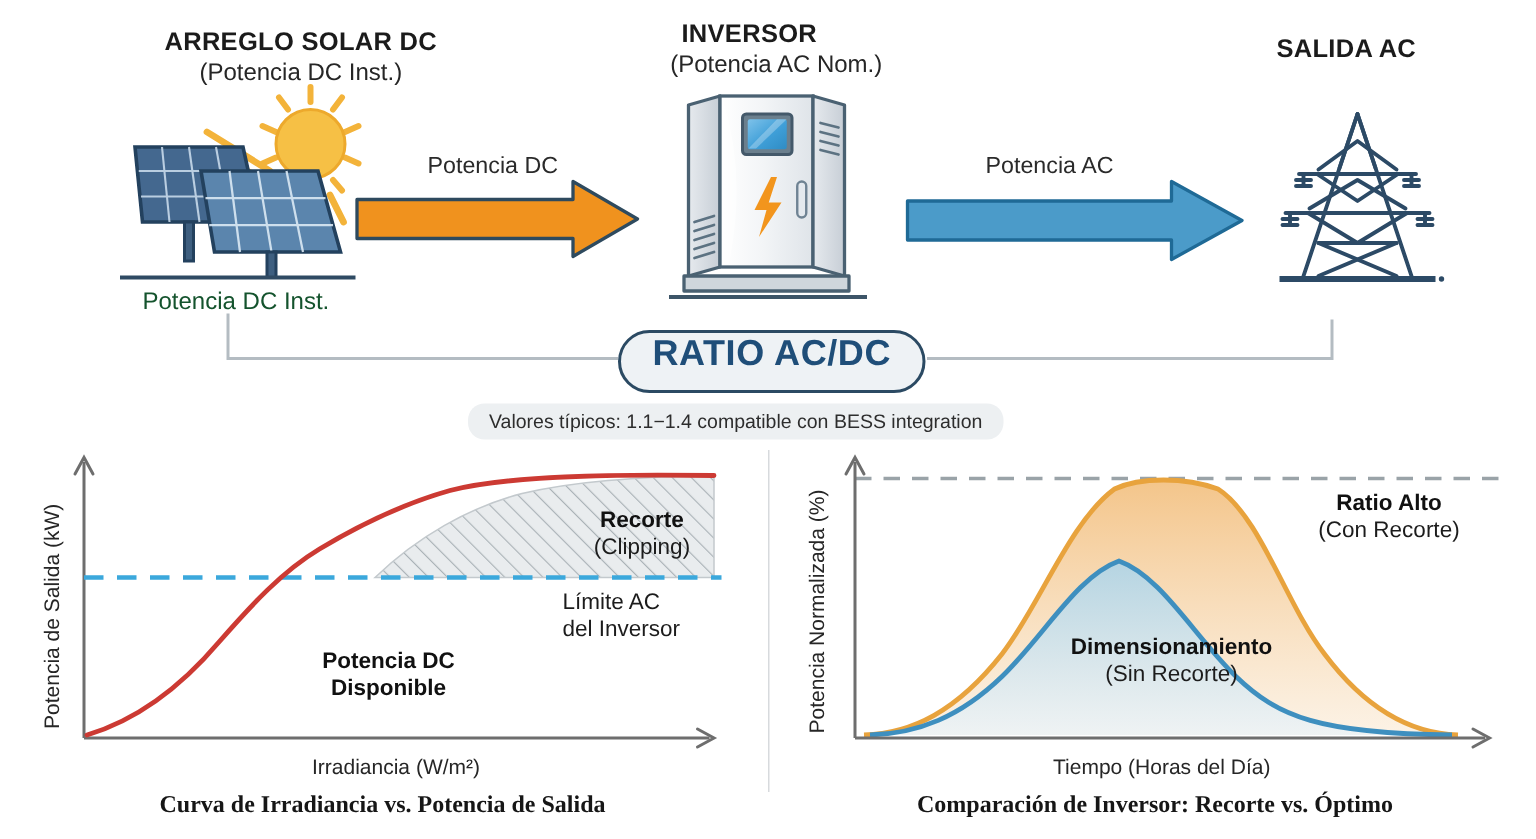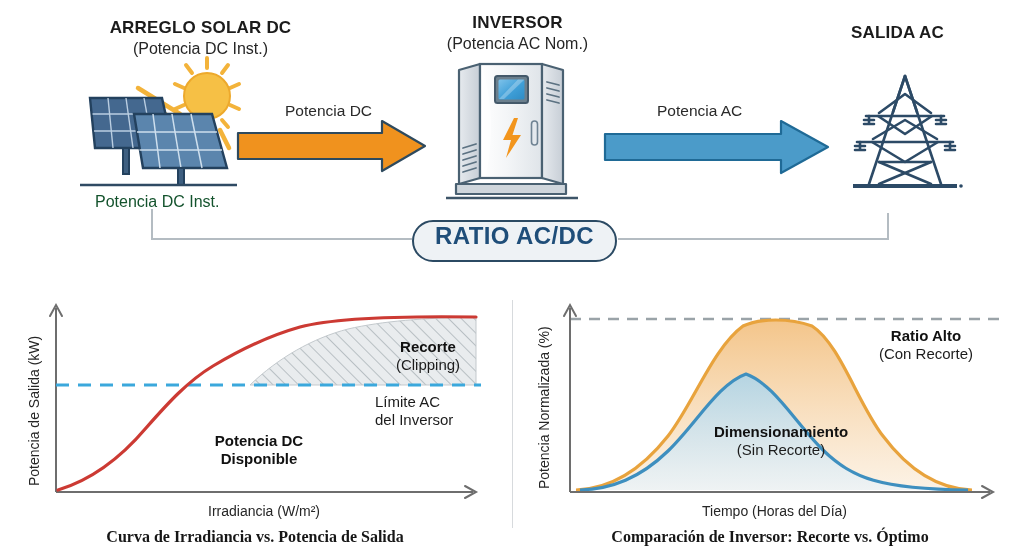--- a/index.html
+++ b/index.html
@@ -105,21 +105,21 @@
   }
 </style>
 </head>
 <body>
 
 <div class="stage">
 
   <div class="node-title" style="left:63px;top:18px;width:275px;">ARREGLO SOLAR DC</div>
   <div class="node-sub" style="left:63px;top:40px;width:275px;">(Potencia DC Inst.)</div>
 
-  <div class="node-title" style="left:390px;top:13px;width:255px;">INVERSOR</div>
+  <div class="node-title" style="left:372px;top:13px;width:255px;">INVERSOR</div>
   <div class="node-sub" style="left:390px;top:35px;width:255px;">(Potencia AC Nom.)</div>
 
   <div class="node-title" style="left:780px;top:23px;width:235px;">SALIDA AC</div>
 
   <svg class="abs" style="left:72px;top:52px;" width="185" height="145" viewBox="0 0 185 145">
 
     <g stroke="#F3B33A" stroke-width="4" stroke-linecap="round">
       <line x1="135" y1="6" x2="135" y2="16"></line>
       <line x1="156" y1="13" x2="150" y2="21"></line>
       <line x1="167" y1="32" x2="158" y2="36"></line>
@@ -265,20 +265,21 @@
 
   <svg class="abs" style="left:140px;top:205px;" width="760" height="50" viewBox="0 0 760 50">
     <path d="M12 4 L12 34 L272 34" fill="none" stroke="#b4bcc2" stroke-width="2"></path>
     <path d="M478 34 L748 34 L748 8" fill="none" stroke="#b4bcc2" stroke-width="2"></path>
   </svg>
 
   <div class="ratio-badge">
     <span>RATIO AC/DC</span>
   </div>
 
+  <div class="caption-pill">Valores típicos: 1.1−1.4 compatible con BESS integration</div>
 
   <div class="divider"></div>
 
   <svg class="abs" style="left:18px;top:296px;" width="478" height="225" viewBox="0 0 478 225">
     <defs>
       <pattern id="hatch" width="9" height="9" patternUnits="userSpaceOnUse" patternTransform="rotate(-45)">
         <rect width="9" height="9" fill="#e9ecee"></rect>
         <line x1="0" y1="0" x2="0" y2="9" stroke="#a9b1b6" stroke-width="1.5"></line>
       </pattern>
       <clipPath id="clipregion">

